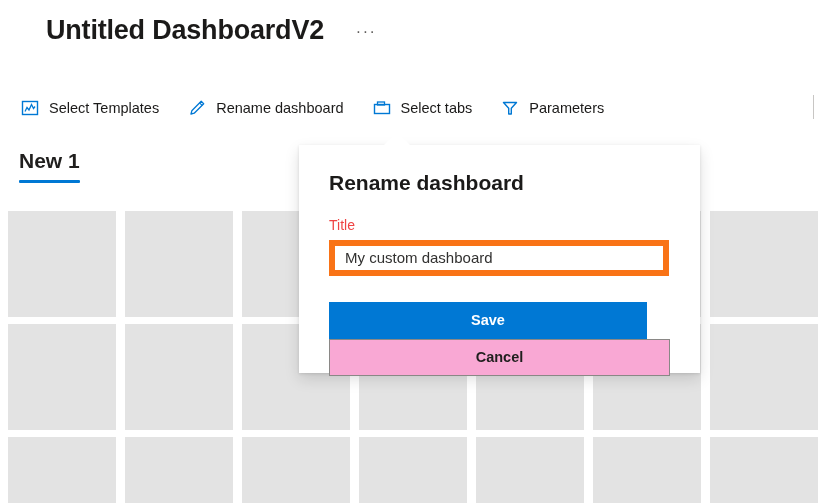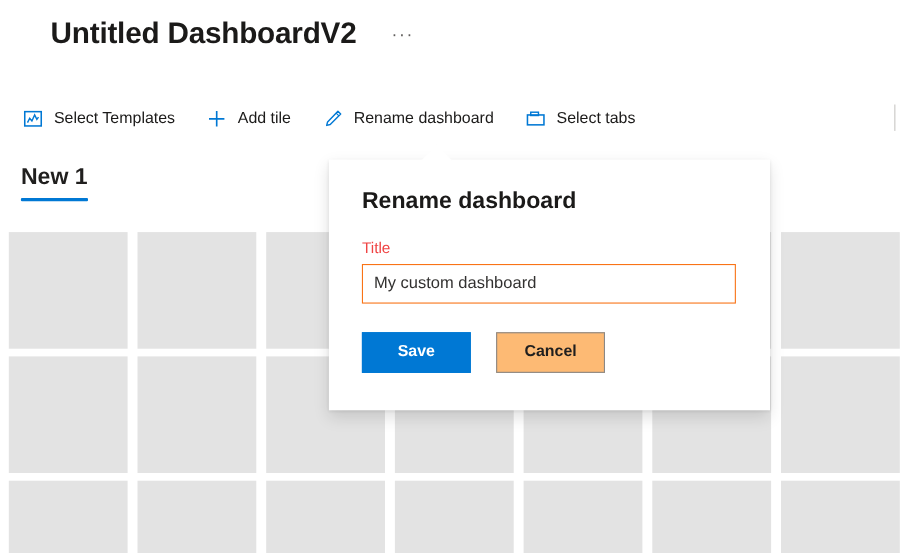--- a/index.html
+++ b/index.html
@@ -179,51 +179,52 @@
     font-size: 14px;
     color: #ef4444;
     display: block;
     margin-bottom: 6px;
     line-height: 1.2;
   }
   #title-input {
     width: 340px;
     height: 36px;
     box-sizing: border-box;
-    border: 1px solid #f97316;
+    border: 6px solid #f97316;
     border-radius: 0;
     padding: 0 10px;
     font-size: 15px;
     font-family: inherit;
     color: #323130;
     background: #ffffff;
     outline: none;
   }
   #callout-actions {
     display: flex;
     margin-top: 26px;
+    flex-direction: column;
   }
   .dialog-button {
     height: 37px;
     min-width: 99px;
     font-size: 14.5px;
     font-family: inherit;
     font-weight: 600;
     cursor: pointer;
     border-radius: 0;
     padding: 0 16px;
   }
   #save-button {
     background: #0078d4;
     border: 1px solid #0078d4;
     color: #ffffff;
     margin-right: 23px;
   }
   #cancel-button {
-    background: #fdba74;
+    background: #f9a8d4;
     border: 1px solid #8a8886;
     color: #201f1e;
     font-weight: 600;
   }
 </style>
 </head>
 <body>
 
 <div id="app-header">
   <div id="dashboard-title">Untitled DashboardV2</div>
@@ -237,29 +238,20 @@
   <button class="cmd-button">
     <span class="cmd-icon">
       <svg width="18" height="18" viewBox="0 0 18 18">
         <rect x="1.5" y="2.5" width="15" height="13" fill="none" stroke="#0078d4" stroke-width="1.4"></rect>
         <polyline points="4,12.5 6,8.5 8,11 10.5,5.5 12.5,9.5 14,7.5" fill="none" stroke="#0078d4" stroke-width="1.3"></polyline>
       </svg>
     </span>
     <span class="cmd-label">Select Templates</span>
   </button>
 
-  <button class="cmd-button">
-    <span class="cmd-icon">
-      <svg width="18" height="18" viewBox="0 0 18 18">
-        <line x1="9" y1="2" x2="9" y2="16" stroke="#0078d4" stroke-width="1.5"></line>
-        <line x1="2" y1="9" x2="16" y2="9" stroke="#0078d4" stroke-width="1.5"></line>
-      </svg>
-    </span>
-    <span class="cmd-label">Add tile</span>
-  </button>
 
   <button class="cmd-button">
     <span class="cmd-icon">
       <svg width="18" height="18" viewBox="0 0 18 18">
         <path d="M13.2 2.2 L15.7 4.7 L6.2 14.2 L3.0 15.0 L3.8 11.8 Z" fill="none" stroke="#0078d4" stroke-width="1.3" stroke-linejoin="round"></path>
         <line x1="11.6" y1="3.8" x2="14.1" y2="6.3" stroke="#0078d4" stroke-width="1.1"></line>
       </svg>
     </span>
     <span class="cmd-label">Rename dashboard</span>
   </button>
@@ -267,20 +259,28 @@
   <button class="cmd-button">
     <span class="cmd-icon">
       <svg width="18" height="18" viewBox="0 0 18 18">
         <rect x="1.5" y="5.5" width="15" height="9" fill="none" stroke="#0078d4" stroke-width="1.4"></rect>
         <rect x="4.5" y="3.0" width="7" height="3" fill="none" stroke="#0078d4" stroke-width="1.3"></rect>
       </svg>
     </span>
     <span class="cmd-label">Select tabs</span>
   </button>
 
+  <button class="cmd-button">
+    <span class="cmd-icon">
+      <svg width="18" height="18" viewBox="0 0 18 18">
+        <path d="M2.5 3.5 L15.5 3.5 L10.3 9.2 L10.3 15.0 L7.7 15.0 L7.7 9.2 Z" fill="none" stroke="#0078d4" stroke-width="1.4" stroke-linejoin="round"></path>
+      </svg>
+    </span>
+    <span class="cmd-label">Parameters</span>
+  </button>
 
   <div id="command-bar-divider"></div>
 </div>
 
 <div id="tab-strip">
   <div class="tab-item">
     <span class="tab-label">New 1</span>
     <div class="tab-underline"></div>
   </div>
 </div>

